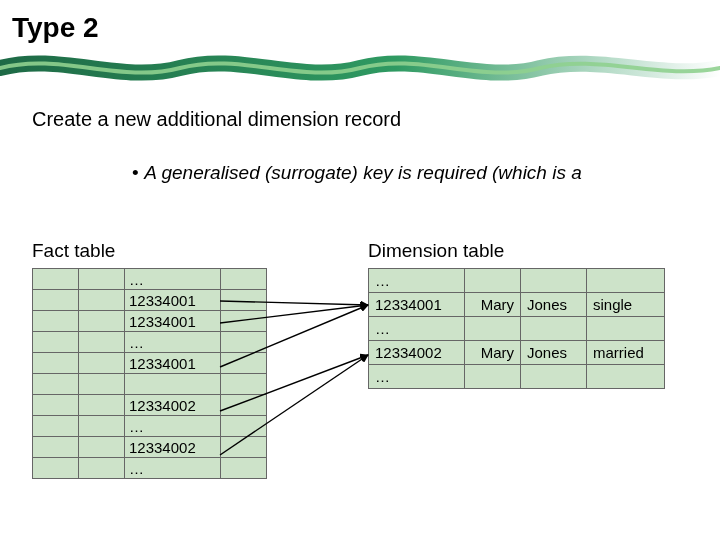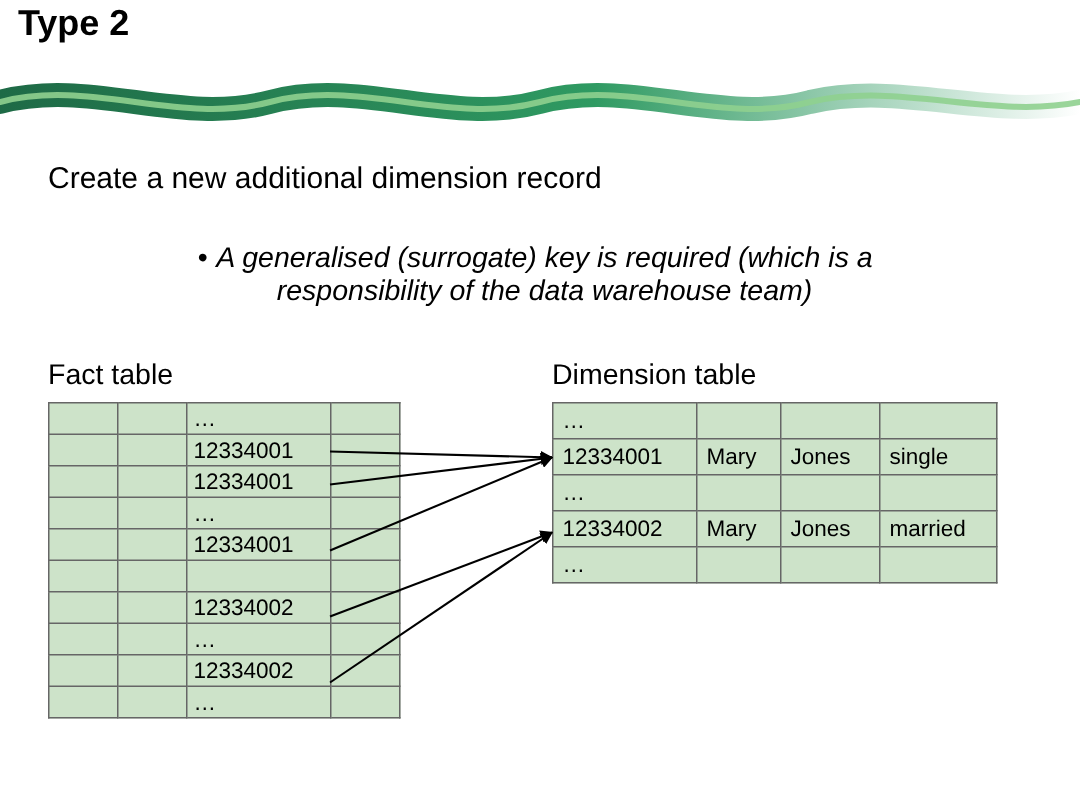--- a/index.html
+++ b/index.html
@@ -7,22 +7,22 @@
     width:720px;height:540px;
     background:#fff;
     font-family:"Comic Sans MS","Comic Sans",cursive,sans-serif;
     color:#000;
     position:relative;
     overflow:hidden;
   }
   .title{
     font-family:Arial,Helvetica,sans-serif;
     font-weight:bold;
-    font-size:24px;
-    padding:2px 10px 2px 12px;
+    font-size:28px;
+    padding:12px 10px 2px 12px;
   }
   .wave{
     position:absolute;
     left:0;top:48px;
     width:720px;height:40px;
   }
   .subtitle{
     position:absolute;
     left:32px;top:108px;
     font-size:20px;
@@ -77,21 +77,21 @@
     font-size:15px;
     background:#cde3c9;
   }
   .dim td{
     border:1px solid #666;
     height:24px;
     padding:0 6px;
     box-sizing:border-box;
   }
   .dim td.d0{width:96px;}
-  .dim td.d1{width:56px;}
+  .dim td.d1{width:56px;text-align:right;}
   .dim td.d2{width:66px;}
   .dim td.d3{width:78px;}
 
   
   .arrows{
     position:absolute;left:0;top:0;
     width:720px;height:540px;
     pointer-events:none;
   }
 </style>
@@ -109,21 +109,20 @@
     </linearGradient>
   </defs>
   <path d="M0,20 C60,4 120,36 180,20 C240,4 300,36 360,20 C420,4 480,36 540,20 C600,6 660,32 720,20" fill="none" stroke="url(#g1)" stroke-width="16" stroke-linecap="round"></path>
   <path d="M0,20 C60,4 120,36 180,20 C240,4 300,36 360,20 C420,4 480,36 540,20 C600,6 660,32 720,20" fill="none" stroke="#8fd08f" stroke-width="4" stroke-linecap="round" opacity="0.9"></path>
 </svg>
 
 <div class="subtitle">Create a new additional dimension record</div>
 
 <div class="bullet-row">
   <span class="dot">•</span><span class="txt">A generalised (surrogate) key is required (which is a</span>
-  <span class="line2">responsibility of the data warehouse team)</span>
 </div>
 
 <div id="lab-fact" class="tbl-label">Fact table</div>
 <div id="lab-dim" class="tbl-label">Dimension table</div>
 
 <table class="fact">
   <tbody>
       <tr>
         <td class="c0"></td>
         <td class="c1"></td>

